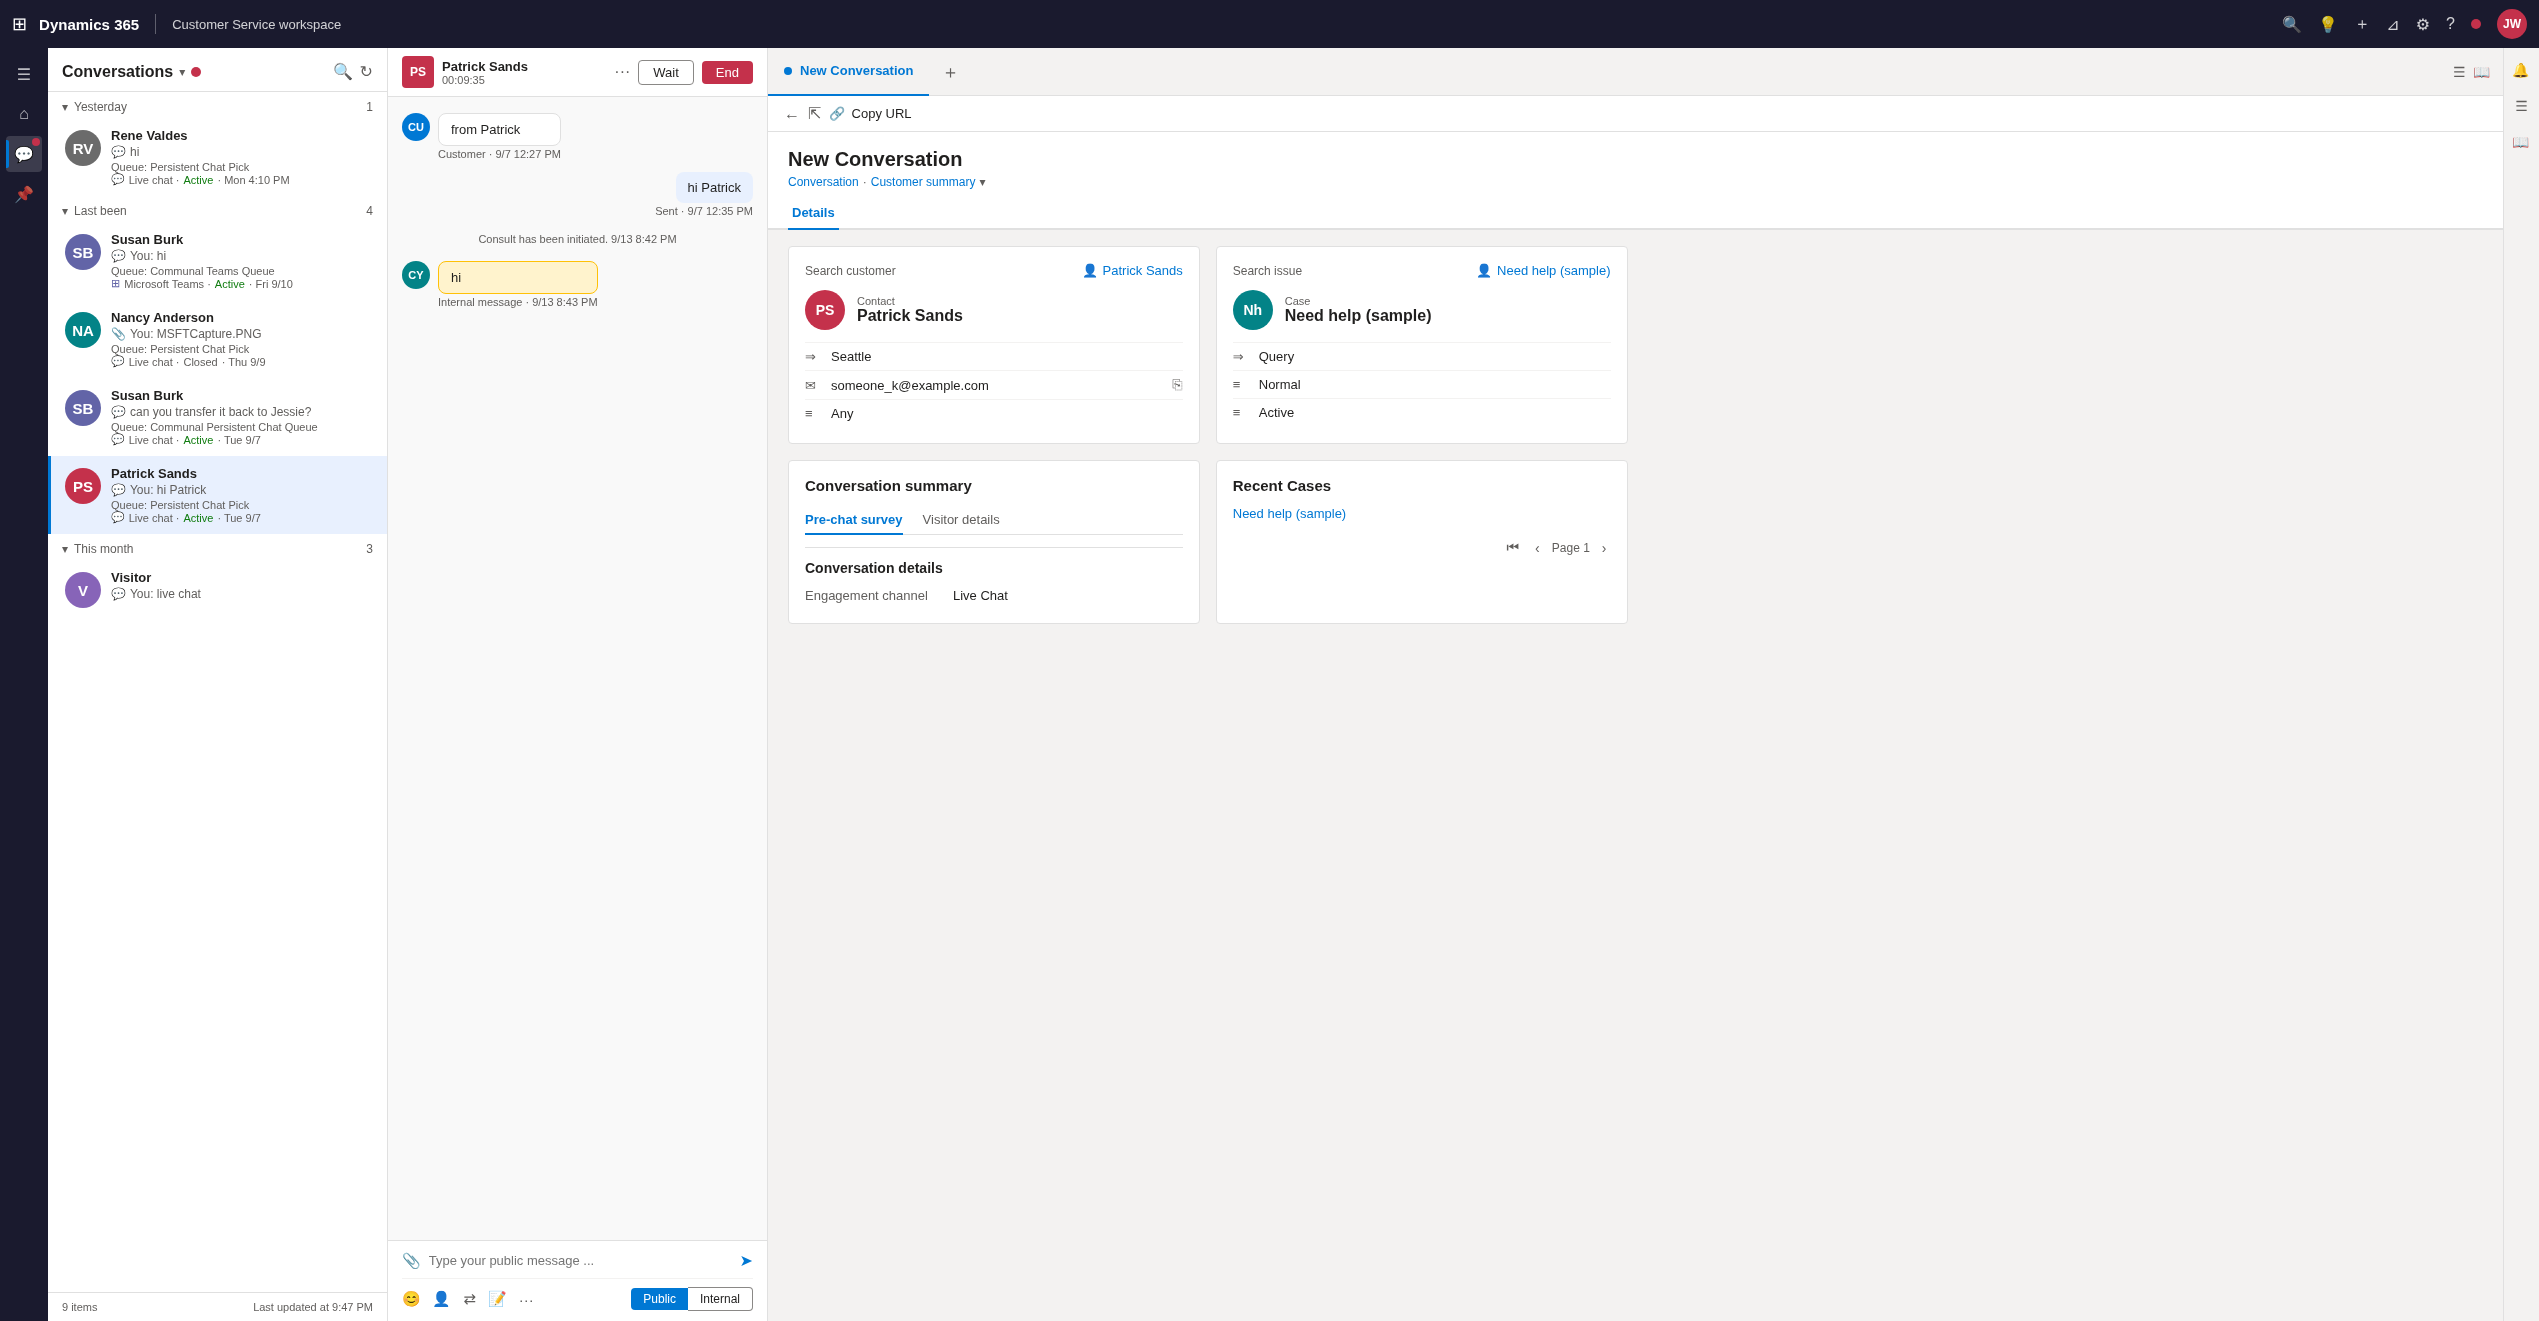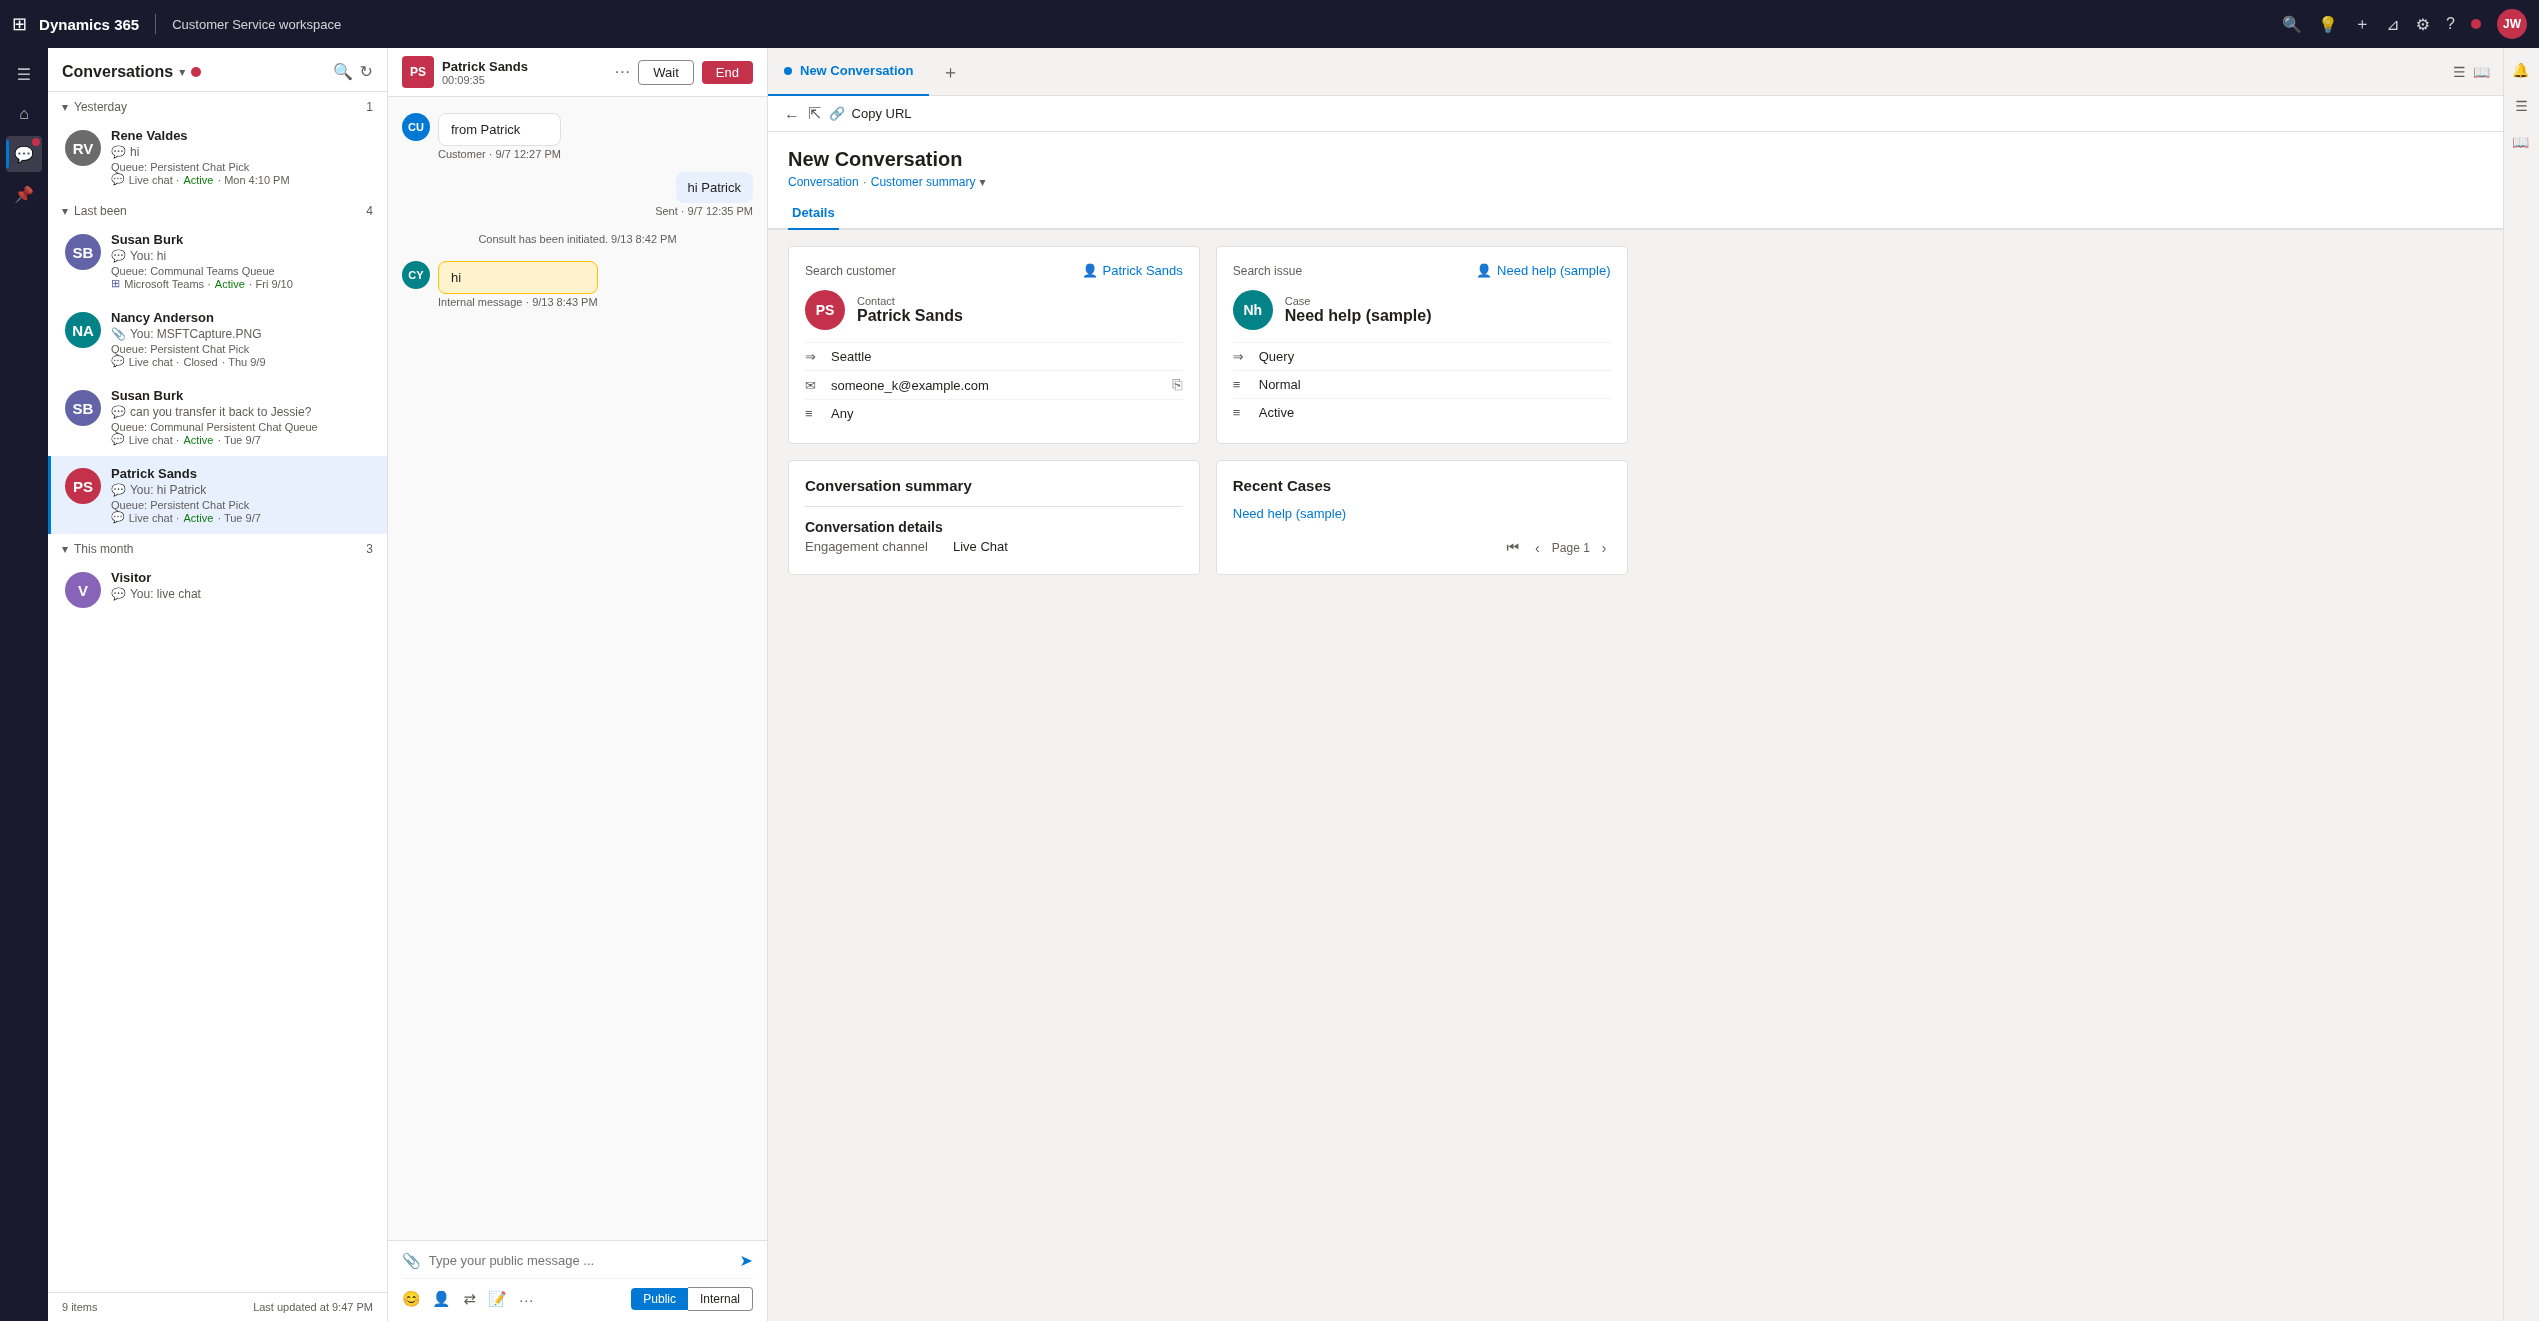--- a/index.html
+++ b/index.html
@@ -388,21 +388,21 @@
     .case-contact-card {
       grid-column: 2;
     }
 
     .card-title { font-size: 15px; font-weight: 600; color: #201f1e; margin-bottom: 12px; }
     .summary-tabs { display: flex; gap: 20px; margin-bottom: 12px; border-bottom: 1px solid #e0e0e0; }
     .summary-tab { padding: 6px 0; font-size: 13px; color: #605e5c; cursor: pointer; border-bottom: 2px solid transparent; margin-bottom: -1px; }
     .summary-tab.active { color: #0078d4; border-bottom-color: #0078d4; font-weight: 600; }
     .no-survey { font-size: 13px; color: #605e5c; padding: 8px 0 16px; }
     .conv-details-section { border-top: 1px solid #e0e0e0; padding-top: 12px; }
-    .conv-details-title { font-size: 14px; font-weight: 600; color: #201f1e; margin-bottom: 0; }
+    .conv-details-title { font-size: 14px; font-weight: 600; color: #201f1e; margin-bottom: 8px; }
     .conv-detail-row { display: flex; align-items: center; gap: 8px; padding: 4px 0; font-size: 13px; }
     .conv-detail-label { color: #605e5c; width: 140px; flex-shrink: 0; }
     .conv-detail-value { color: #201f1e; font-weight: 500; }
 
     .recent-case-link { color: #0078d4; cursor: pointer; font-size: 13px; }
     .pagination-row { display: flex; align-items: center; gap: 8px; justify-content: flex-end; margin-top: 16px; font-size: 12px; color: #605e5c; }
     .page-nav-btn { color: #605e5c; cursor: pointer; font-size: 14px; padding: 2px 4px; }
     .page-nav-btn:disabled { color: #c8c6c4; cursor: default; }
 
     
@@ -709,20 +709,24 @@
             <span>Normal</span>
           </div>
           <div class="contact-detail-row">
             <span class="contact-detail-icon">≡</span>
             <span>Active</span>
           </div>
         </div>
 
         <div class="detail-card conv-summary-card">
           <div class="card-title">Conversation summary</div>
+          <div class="summary-tabs">
+            <div class="summary-tab active">Pre-chat survey</div>
+            <div class="summary-tab">Visitor details</div>
+          </div>
           <div class="conv-details-section">
             <div class="conv-details-title">Conversation details</div>
             <div class="conv-detail-row">
               <span class="conv-detail-label">Engagement channel</span>
               <span class="conv-detail-value">Live Chat</span>
             </div>
           </div>
         </div>
 
         <div class="detail-card recent-cases-card">

